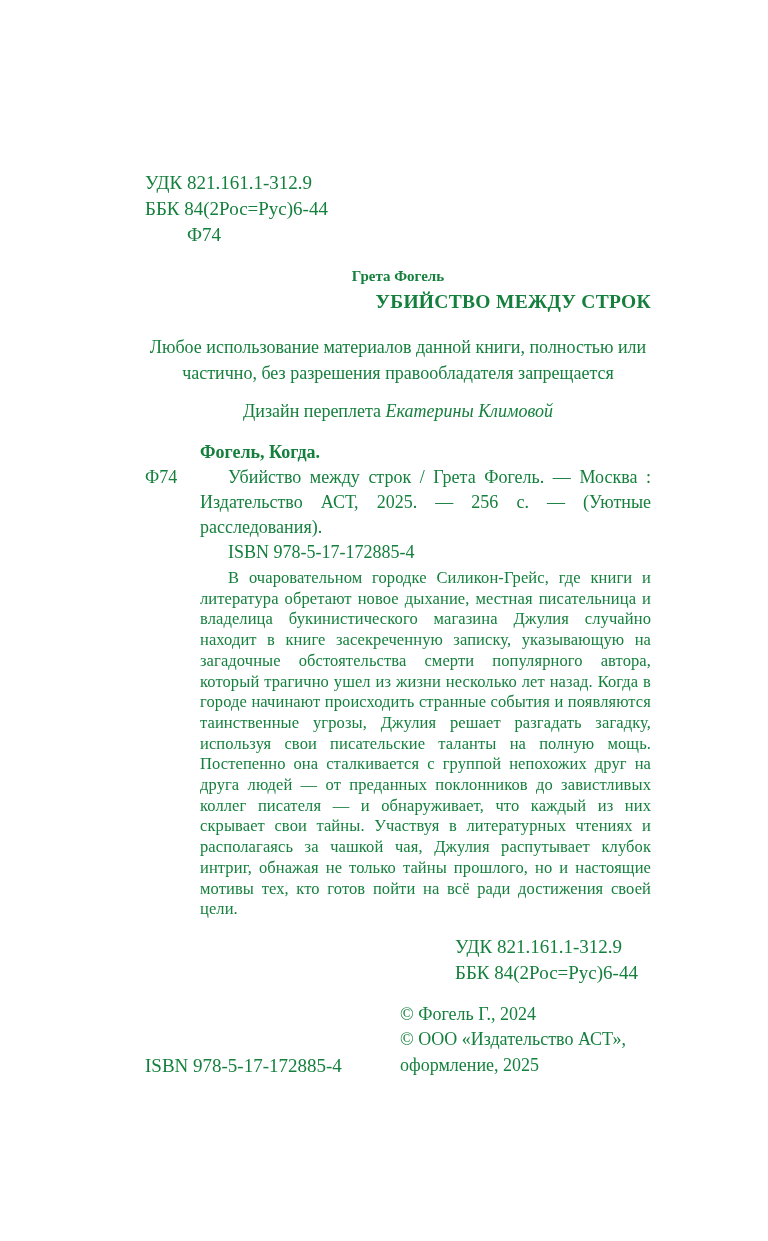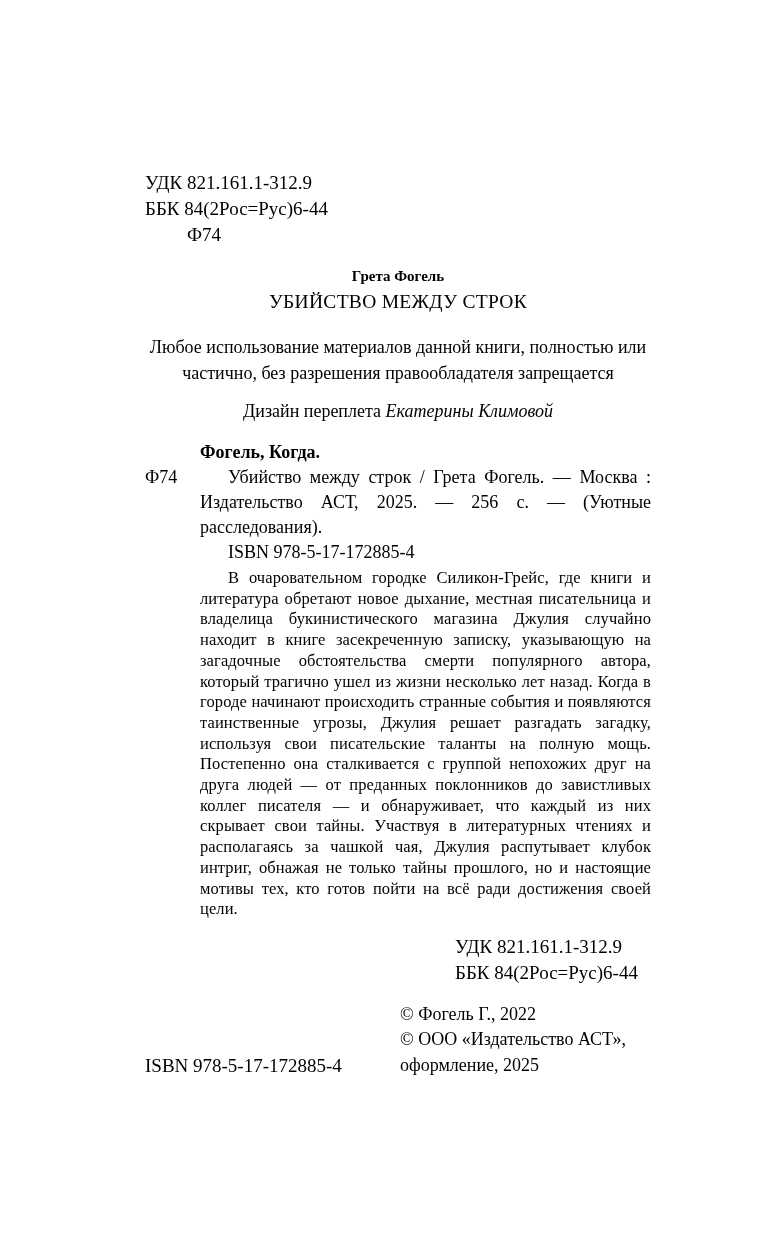--- a/index.html
+++ b/index.html
@@ -5,21 +5,21 @@
   html, body {
     margin: 0;
     padding: 0;
     background: #ffffff;
   }
   .page {
     position: relative;
     width: 768px;
     height: 1241px;
     background: #ffffff;
-    color: #000000;
+    color: #15803d;
     font-family: "Liberation Serif", "DejaVu Serif", serif;
     font-size: 18px;
     line-height: 25px;
     box-sizing: border-box;
     overflow: hidden;
   }
   .content {
     position: absolute;
     left: 145px;
     top: 170px;
@@ -34,23 +34,24 @@
   }
   .center {
     text-align: center;
   }
   .author-line {
     margin-top: 16px;
     font-weight: bold;
     font-size: 15px;
   }
   .book-title {
-    font-weight: normal;
+    font-weight: bold;
     font-size: 19.5px;
     letter-spacing: 0.3px;
+    text-align: right;
   }
   .notice {
     margin-top: 20px;
     line-height: 26px;
   }
   .design-line {
     margin-top: 13px;
   }
   .italic { font-style: italic; }
 
@@ -139,20 +140,20 @@
       <div class="annotation">В очаровательном городке Силикон-Грейс, где книги и литература обретают новое дыхание, местная писательница и владелица букинистического магазина Джулия случайно находит в книге засекреченную записку, указывающую на загадочные обстоятельства смерти популярного автора, который трагично ушел из жизни несколько лет назад. Когда в городе начинают происходить странные события и появляются таинственные угрозы, Джулия решает разгадать загадку, используя свои писательские таланты на полную мощь. Постепенно она сталкивается с группой непохожих друг на друга людей — от преданных поклонников до завистливых коллег писателя — и обнаруживает, что каждый из них скрывает свои тайны. Участвуя в литературных чтениях и располагаясь за чашкой чая, Джулия распутывает клубок интриг, обнажая не только тайны прошлого, но и настоящие мотивы тех, кто готов пойти на всё ради достижения своей цели.</div>
     </div>
 
     <div class="codes-bottom">
       <div>УДК 821.161.1-312.9</div>
       <div>ББК 84(2Рос=Рус)6-44</div>
     </div>
 
     <div class="bottom-row">
       <div class="copyrights">
-        <div>© Фогель Г., 2022</div>
+        <div>© Фогель Г., 2024</div>
         <div>© ООО «Издательство АСТ», оформление, 2025</div>
       </div>
       <div class="isbn-bottom">ISBN 978-5-17-172885-4</div>
     </div>
 
   </div>
 </div>
 
 </body></html>

